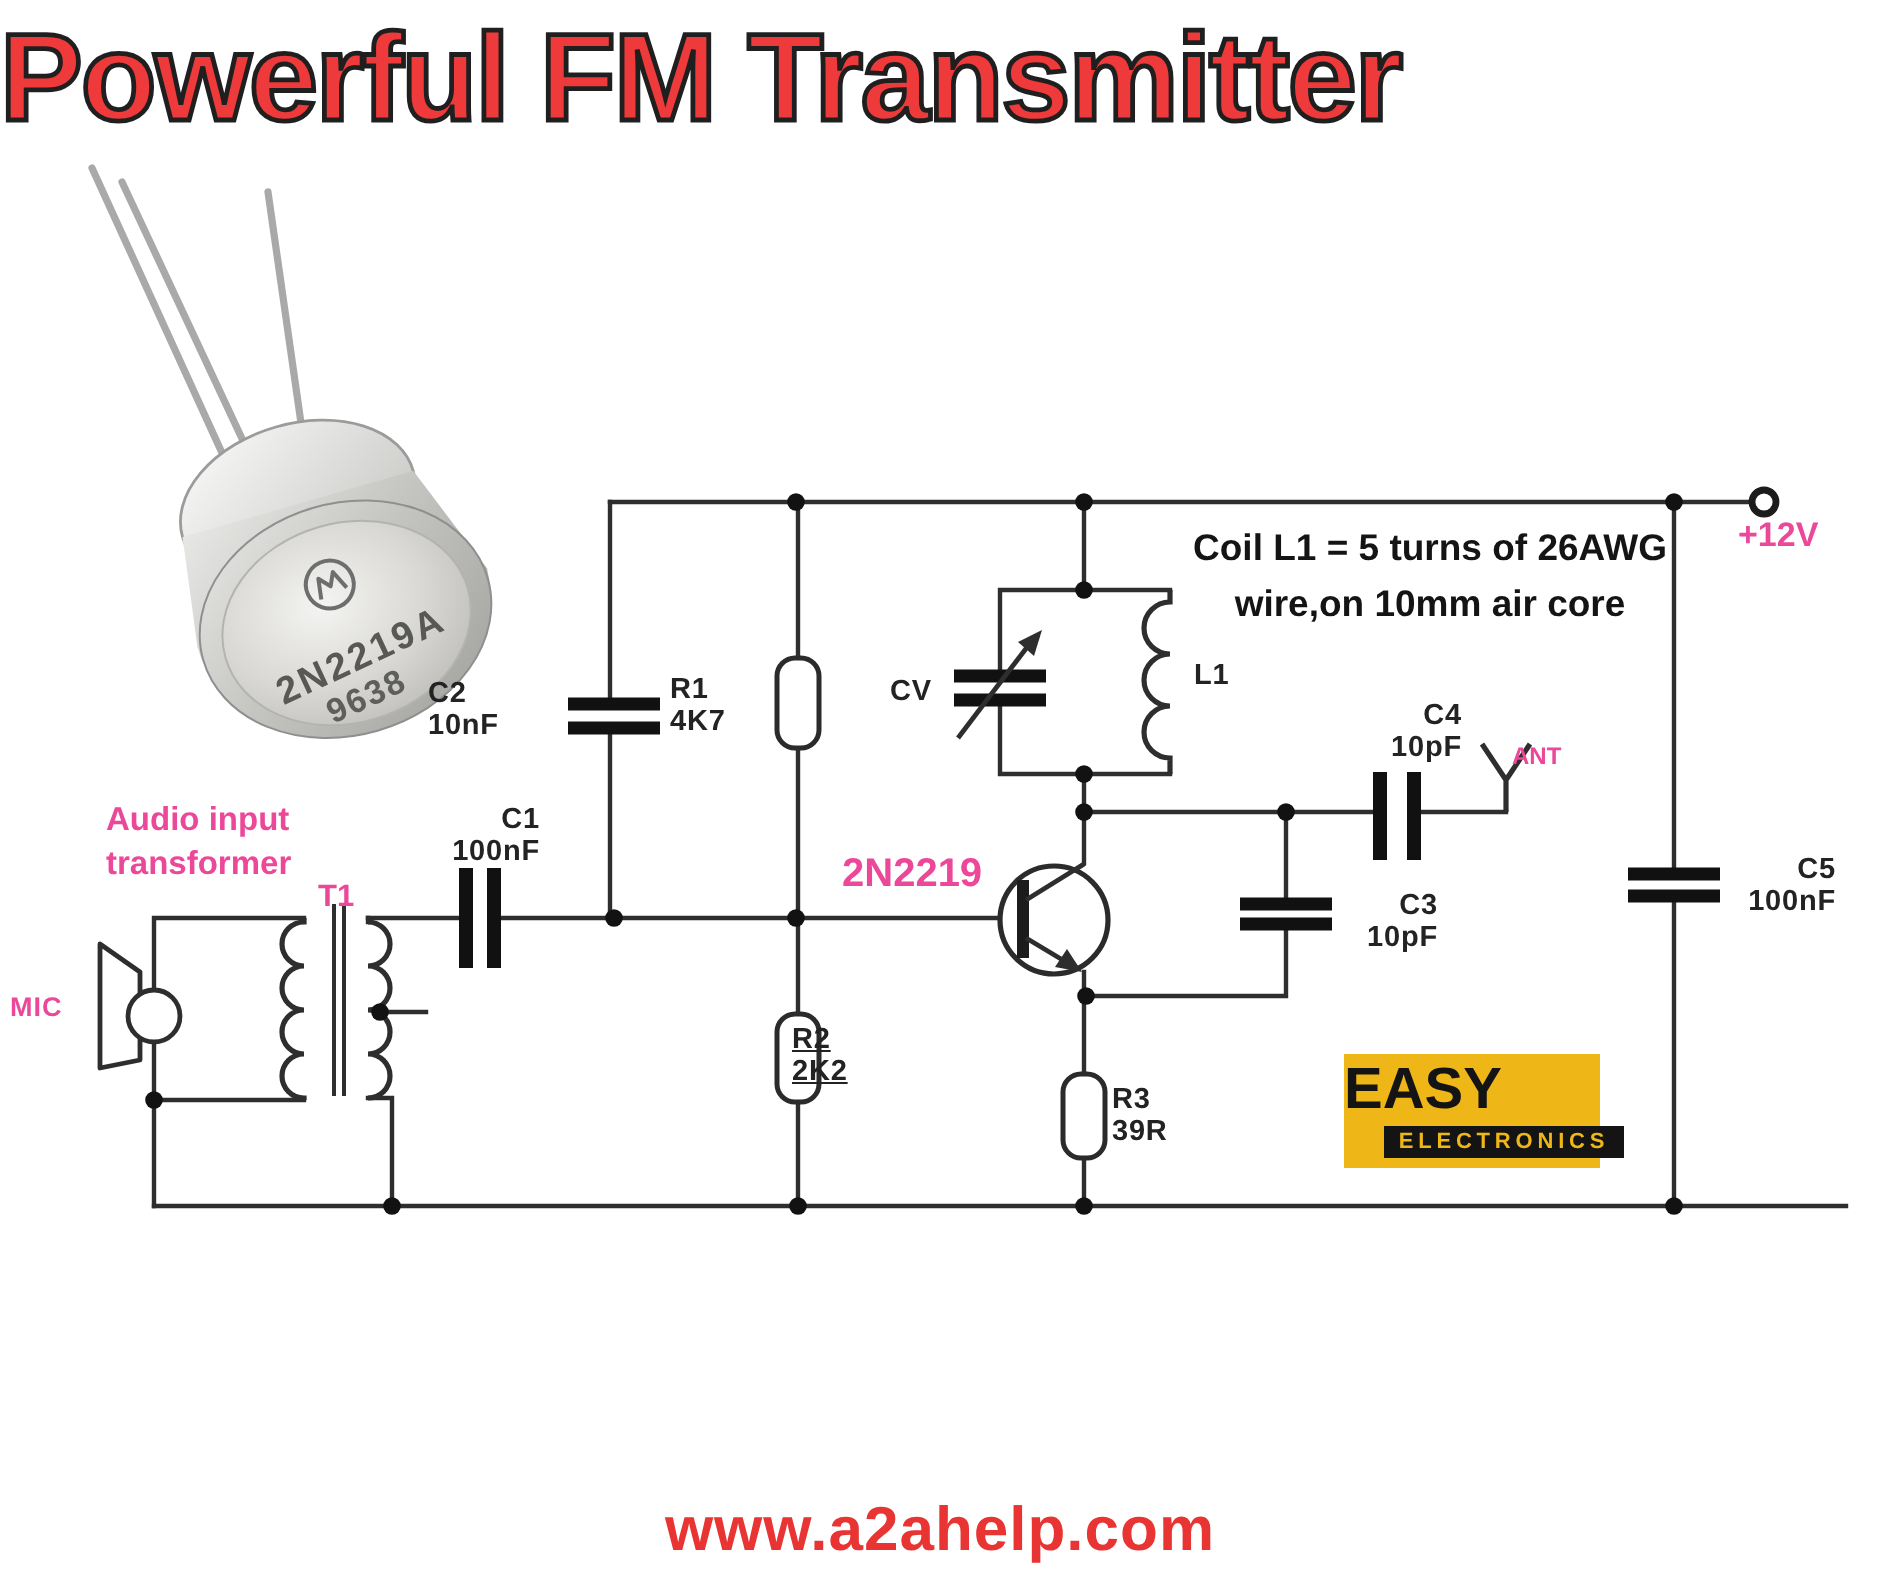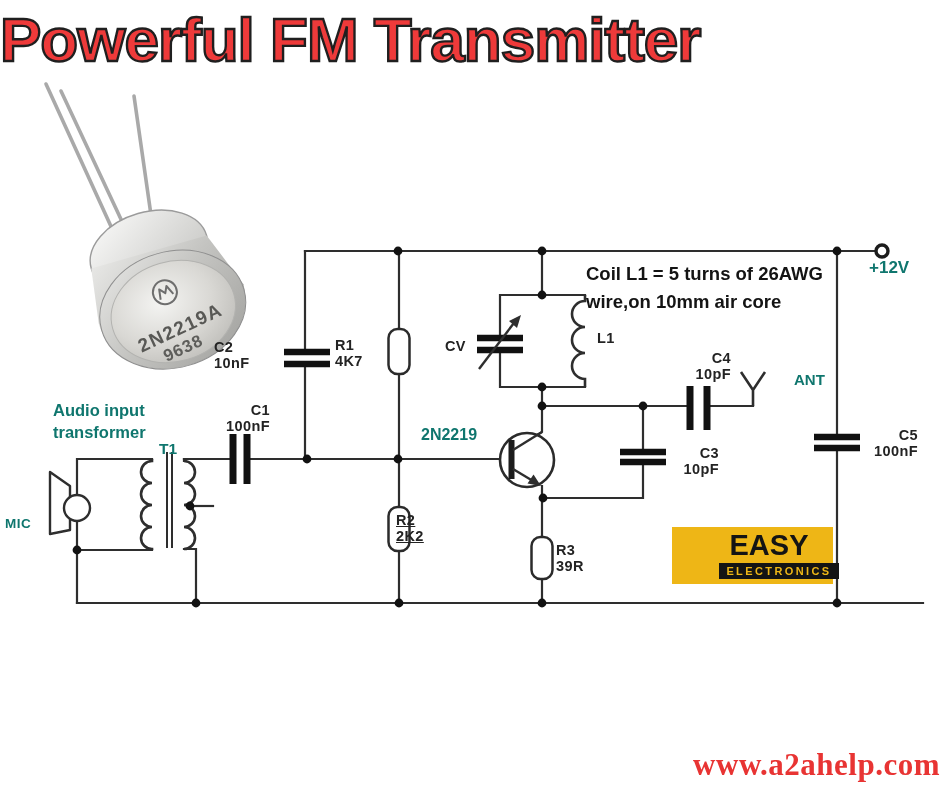--- a/index.html
+++ b/index.html
@@ -6,36 +6,36 @@
   .stage{position:relative;width:940px;height:788px;background:#ffffff;overflow:hidden;
          font-family:"Liberation Sans",sans-serif;}
   .page-title{position:absolute;left:0;top:4px;width:940px;
     font-size:62px;font-weight:900;letter-spacing:-1px;color:#ee3a3a;
     -webkit-text-stroke:2.4px #1f1f1f;white-space:nowrap;}
   .schematic-svg{position:absolute;left:0;top:0;}
   .clabel{position:absolute;font-weight:700;font-size:14.5px;line-height:16px;
     color:#232323;letter-spacing:.4px;white-space:nowrap;}
   .c-center{text-align:right;}
   .c-right{text-align:left;}
-  .big-black{position:absolute;font-weight:700;color:#0f766e;white-space:nowrap;}
-  .note{position:absolute;left:586px;top:260px;width:258px;text-align:left;
+  .big-black{position:absolute;font-weight:700;color:#ec4899;white-space:nowrap;}
+  .note{position:absolute;left:586px;top:260px;width:258px;text-align:center;
     font-size:18.5px;line-height:27.5px;font-weight:700;color:#141414;}
   .watermark{position:absolute;left:268px;top:420px;font-size:60px;font-weight:700;
     letter-spacing:-1px;color:#ecdfae;mix-blend-mode:multiply;white-space:nowrap;
     pointer-events:none;}
   .easy-logo{position:absolute;left:672px;top:527px;width:128px;height:57px;
-    background:#eeb616;display:flex;flex-direction:column;align-items:center;
-    justify-content:flex-start;padding-left:33px;}
+    background:#eeb616;display:flex;flex-direction:column;
+    justify-content:flex-start;}
   .easy-name{font-size:29px;font-weight:900;color:#141414;line-height:36px;
     letter-spacing:0px;}
   .easy-sub{width:120px;height:16px;background:#141414;color:#eeb616;
     font-size:11px;font-weight:700;letter-spacing:2.4px;text-align:center;
     line-height:16px;margin-left:20px;}
-  .footer-url{position:absolute;left:0;top:747px;width:940px;text-align:right;
-    font-size:31px;font-weight:700;color:#e83433;letter-spacing:.5px;font-family:Liberation Serif, serif;}
+  .footer-url{position:absolute;left:0;top:747px;width:940px;text-align:center;
+    font-size:31px;font-weight:700;color:#e83433;letter-spacing:.5px;}
 </style>
 </head>
 <body>
 
 <div class="stage">
 
   <svg class="schematic-svg" width="940" height="788" viewBox="0 0 940 788">
     <defs>
       <radialGradient id="mFace" cx="42%" cy="38%" r="75%">
         <stop offset="0%" stop-color="#f4f4f2"></stop>
@@ -222,28 +222,28 @@
   </div>
   <div class="clabel" style="left:396px;top:512px;text-decoration:underline;">
     <div>R2</div>
     <div>2K2</div>
   </div>
   <div class="clabel" style="left:556px;top:542px;">
     <div>R3</div>
     <div>39R</div>
   </div>
 
-  <div class="big-black" style="left:421px;top:426px;font-size:16px;">2N2219</div>
-  <div class="big-black" style="left:5px;top:496px;font-size:13.5px;letter-spacing:.5px;margin-top:20px;">MIC</div>
+  <div class="big-black" style="left:421px;top:426px;font-size:20px;">2N2219</div>
+  <div class="big-black" style="left:5px;top:496px;font-size:13.5px;letter-spacing:.5px;">MIC</div>
   <div class="big-black" style="left:159px;top:440px;font-size:15.5px;">T1</div>
   <div class="big-black" style="left:53px;top:399px;font-size:16.5px;line-height:22px;">
     <div>Audio input</div>
     <div>transformer</div>
   </div>
-  <div class="big-black" style="left:794px;top:371px;font-size:15px;">ANT</div>
+  <div class="big-black" style="left:756px;top:371px;font-size:12px;">ANT</div>
   <div class="big-black" style="left:869px;top:258px;font-size:17px;">+12V</div>
 
   <div class="note">
     <div>Coil L1 = 5 turns of 26AWG</div>
     <div>wire,on 10mm air core</div>
   </div>
 
 
   <div class="easy-logo">
     <div class="easy-name">EASY</div>

